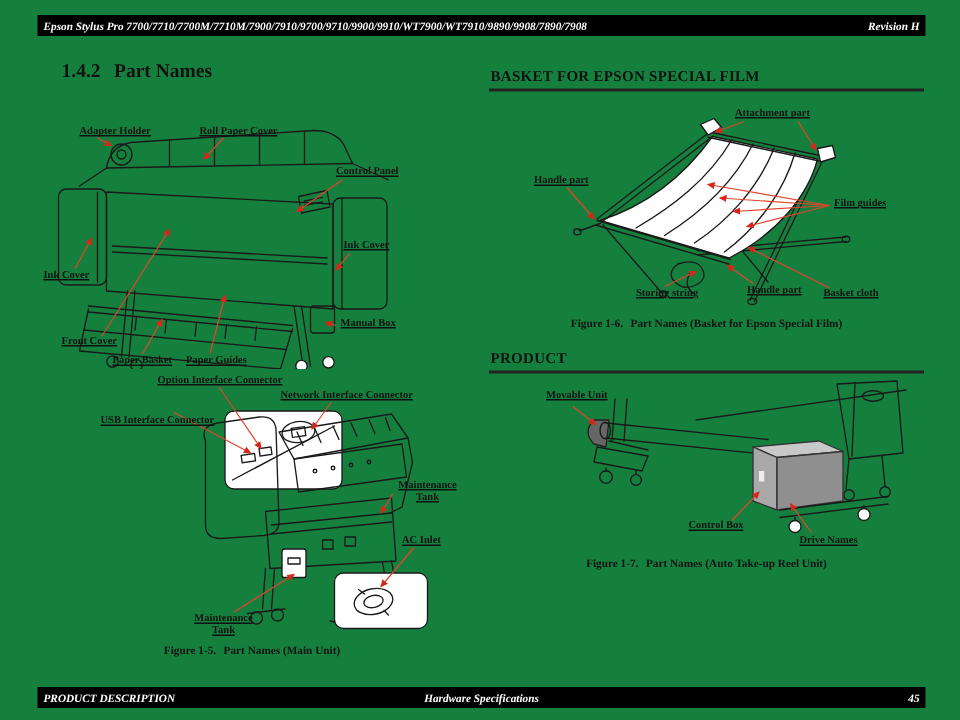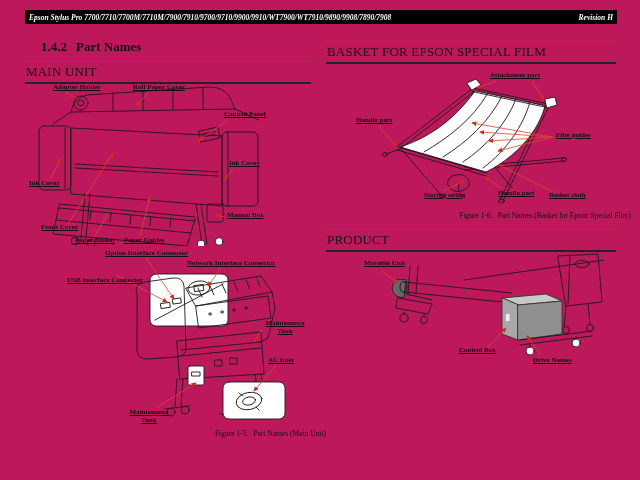--- a/index.html
+++ b/index.html
@@ -1,52 +1,51 @@
 <!DOCTYPE html>
 <html><head>
 <meta charset="utf-8">
 <style>
   html,body{margin:0;padding:0;background:#888;}
-  .page{position:relative;width:640px;height:480px;background:#be185d;overflow:hidden;
+  .page{position:relative;width:640px;height:480px;background:#15803d;overflow:hidden;
         font-family:"Liberation Serif", serif;color:#111;}
   .bar{position:absolute;left:25px;width:592px;height:14px;background:#000;color:#fff;
        display:flex;align-items:center;justify-content:space-between;
        font-size:7.5px;font-style:italic;font-weight:bold;padding:0 4px;box-sizing:border-box;white-space:nowrap;}
   .bar-top{top:10px;}
   .bar-bottom{top:458px;}
   .bar .center{position:absolute;left:0;right:0;text-align:center;}
   .doc-title{position:absolute;left:25px;top:39px;font-size:13px;font-weight:bold;margin-left:16px;}
   .doc-title .num{margin-right:9px;}
-  .sec-head{position:absolute;border-top:1px solid #15803d;border-bottom:2px solid #222;
-            font-size:13px;font-weight:normal;letter-spacing:.2px;padding:2px 0 2px 1px;box-sizing:border-box;}
+  .sec-head{position:absolute;border-top:3px solid #15803d;border-bottom:2px solid #222;
+            font-size:10px;font-weight:bold;letter-spacing:.2px;padding:2px 0 2px 1px;box-sizing:border-box;}
   #head-main{left:25px;top:61px;width:286px;}
   #head-basket{left:326px;top:41px;width:290px;}
   #head-options{left:326px;top:229px;width:290px;}
   .fig{position:absolute;}
   .fig svg{position:absolute;left:0;top:0;}
   .lbl{position:absolute;font-size:7px;font-weight:bold;line-height:1.12;white-space:nowrap;z-index:3;text-decoration:underline;}
   .lbl.c{text-align:center;white-space:normal;}
-  .caption{position:absolute;left:15px;width:100%;text-align:right;font-size:7.5px;font-weight:normal;z-index:3;}
+  .caption{position:absolute;left:0;width:100%;text-align:center;font-size:7.5px;font-weight:bold;z-index:3;}
   .caption .pfx{margin-right:5px;}
 </style>
 </head>
 <body>
 
 <div class="page">
 
   <div class="bar bar-top">
     <span>Epson Stylus Pro 7700/7710/7700M/7710M/7900/7910/9700/9710/9900/9910/WT7900/WT7910/9890/9908/7890/7908</span>
     <span>Revision H</span>
   </div>
 
   <div class="doc-title">
     <span class="num">1.4.2</span><span>Part Names</span>
   </div>
 
-  <div class="sec-head" id="head-main">MAIN UNIT</div>
   <div class="sec-head" id="head-basket">BASKET FOR EPSON SPECIAL FILM</div>
   <div class="sec-head" id="head-options">PRODUCT</div>
 
   <div class="fig" style="left:25px;top:80px;width:286px;height:166px;">
     <svg width="286" height="166" viewBox="0 0 286 166">
       <defs>
           <marker id="ah1" markerWidth="7" markerHeight="7" refX="5.5" refY="3" orient="auto">
             <path d="M0,0 L6.5,3 L0,6 Z" fill="#d6281a"></path>
           </marker>
         </defs>
@@ -248,16 +247,24 @@
       </g>
       <g stroke="#e0452f" stroke-width="0.8" fill="none">
         <line x1="56" y1="23" x2="71" y2="35" marker-end="url(#ah4)"></line>
         <line x1="162" y1="99" x2="180" y2="80" marker-end="url(#ah4)"></line>
         <line x1="215" y1="107" x2="201" y2="88" marker-end="url(#ah4)"></line>
       </g>
     </svg>
     <div class="lbl" style="left:38px;top:12px">Movable Unit</div>
     <div class="lbl" style="left:133px;top:99px">Control Box</div>
     <div class="lbl" style="left:207px;top:109px">Drive Names</div>
-  </div>
-
+    <div class="caption" style="top:123px">
+      <span class="pfx">Figure 1-7.</span><span>Part Names (Auto Take-up Reel Unit)</span>
+    </div>
+  </div>
+
+  <div class="bar bar-bottom">
+    <span style="z-index:1">PRODUCT DESCRIPTION</span>
+    <span class="center">Hardware Specifications</span>
+    <span style="z-index:1">45</span>
+  </div>
 
 </div>
 
 </body></html>

